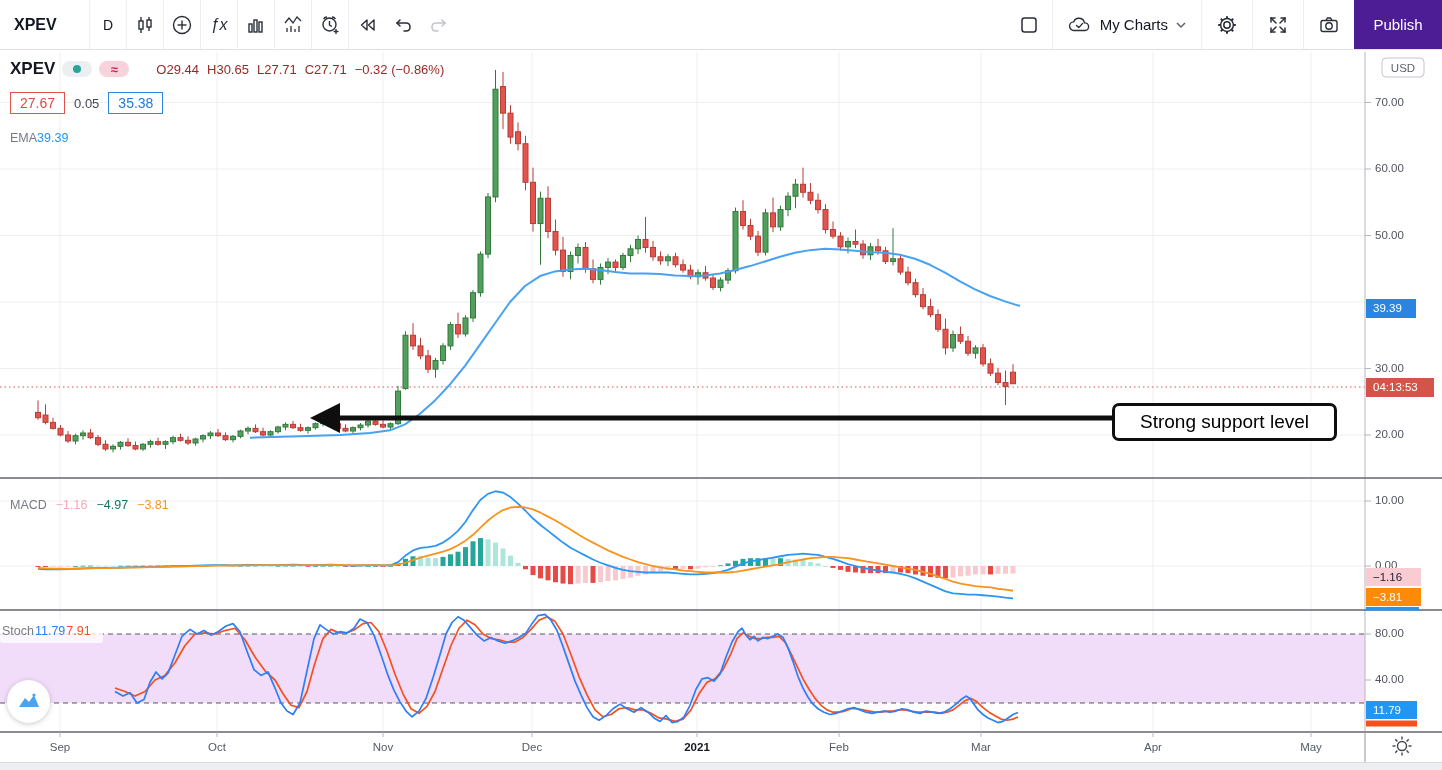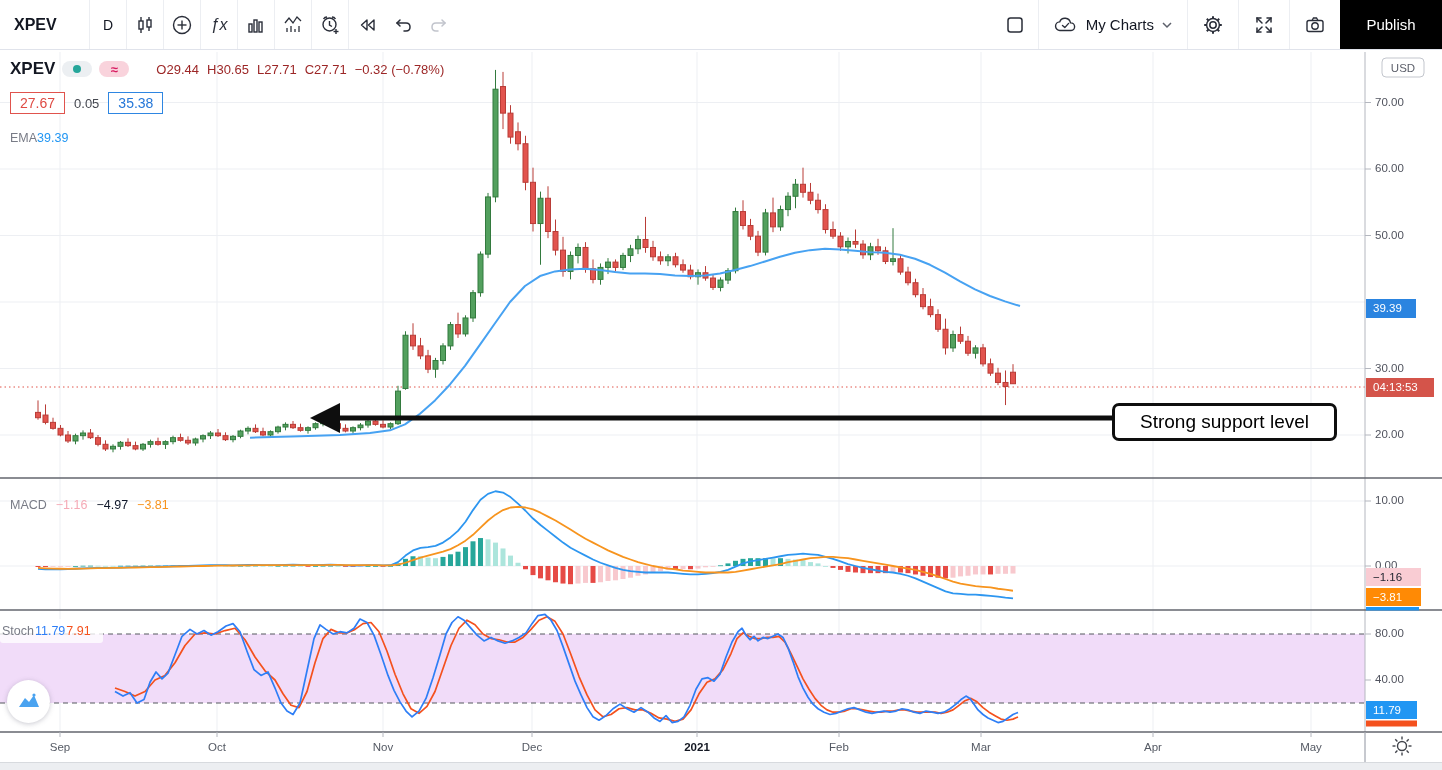--- a/index.html
+++ b/index.html
@@ -13,41 +13,41 @@
              align-items:stretch; z-index:10; }
   .tb-left { display:flex; align-items:stretch; }
   .tb-right { margin-left:auto; display:flex; align-items:stretch; }
   .tcell { display:flex; align-items:center; justify-content:center; width:36px; cursor:pointer; }
   .tdiv { width:1px; background:#eceef2; }
   .tb-symbol { width:89px; justify-content:flex-start; padding-left:14px;
                font-size:16px; font-weight:700; color:#131722; }
   .tb-interval { font-size:14px; color:#131722; }
   .ticon svg { display:block; }
   .tb-mycharts { display:flex; align-items:center; gap:7px; padding:0 14px; font-size:15px; color:#131722; cursor:pointer;}
-  .tb-publish { width:102px; background:#000000; color:#fff; font-size:15px; font-weight:500;
+  .tb-publish { width:88px; background:#4c1d95; color:#fff; font-size:15px; font-weight:500;
                 display:flex; align-items:center; justify-content:center; cursor:pointer; }
 
   
   .lg { position:absolute; z-index:5; white-space:nowrap; }
   .lg-row1 { left:10px; top:59px; display:flex; align-items:center; gap:7px; }
   .lg-sym { font-size:17px; font-weight:600; color:#131722; }
   .pill { width:30px; height:16px; border-radius:8px; display:flex; align-items:center; justify-content:center; }
   .pill-dot { background:#eceff2; }
   .pill-dot i { width:8px; height:8px; border-radius:50%; background:#26a69a; display:block; }
   .pill-wave { background:#f9d3dc; color:#d81b60; font-size:13px; font-weight:700; }
   .ohlc { display:flex; gap:8px; font-size:13px; color:#9c2626; margin-left:20px; }
   .lg-row2 { left:10px; top:92px; display:flex; align-items:center; gap:9px; }
   .qbox { font-size:14px; padding:2px 9px; border-radius:0; border:1px solid; background:#fff; }
   .qbox.red { color:#df4a43; border-color:#e0534d; }
   .qbox.blue { color:#2577d8; border-color:#2e86e2; }
   .spread { font-size:13px; color:#44474f; }
   .lg-row3 { left:10px; top:131px; display:flex; font-size:12.5px; }
   .gray { color:#787b86; } .blue { color:#2196f3; }
   .lg-macd { left:10px; top:498px; display:flex; gap:9px; font-size:12.5px; }
-  .pinktxt { color:#f5aab6; } .orangetxt { color:#f7941e; } .bluetxt { color:#0f172a; }
+  .pinktxt { color:#f5aab6; } .orangetxt { color:#f7941e; } .bluetxt { color:#0f766e; }
   .lg-stoch { left:0px; top:619px; display:flex; gap:1px; font-size:12.5px;
               background:rgba(255,255,255,.78); padding:5px 12px 5px 2px; border-radius:3px; }
   .ktxt { color:#2e7ef6; } .dtxt { color:#f4511e; }
 
   
   #annotation { position:absolute; left:1112px; top:403px; width:225px; height:38px;
                 border:3px solid #0e0e0e; border-radius:7px; background:#fff; z-index:6;
                 display:flex; align-items:center; justify-content:center;
                 font-size:19px; color:#000; }
 
@@ -700,21 +700,21 @@
     <span class="lg-sym">XPEV</span>
     <span class="pill pill-dot">
         <i></i>
       </span>
     <span class="pill pill-wave">≈</span>
     <span class="ohlc">
       <span>O29.44</span>
       <span>H30.65</span>
       <span>L27.71</span>
       <span>C27.71</span>
-      <span>−0.32 (−0.78%)</span>
+      <span>−0.32 (−0.86%)</span>
     </span>
   </div>
   <div class="lg lg-row2">
     <span class="qbox red">27.67</span>
     <span class="spread">0.05</span>
     <span class="qbox blue">35.38</span>
   </div>
   <div class="lg lg-row3">
     <span class="gray">EMA</span>
     <span class="blue">39.39</span>

